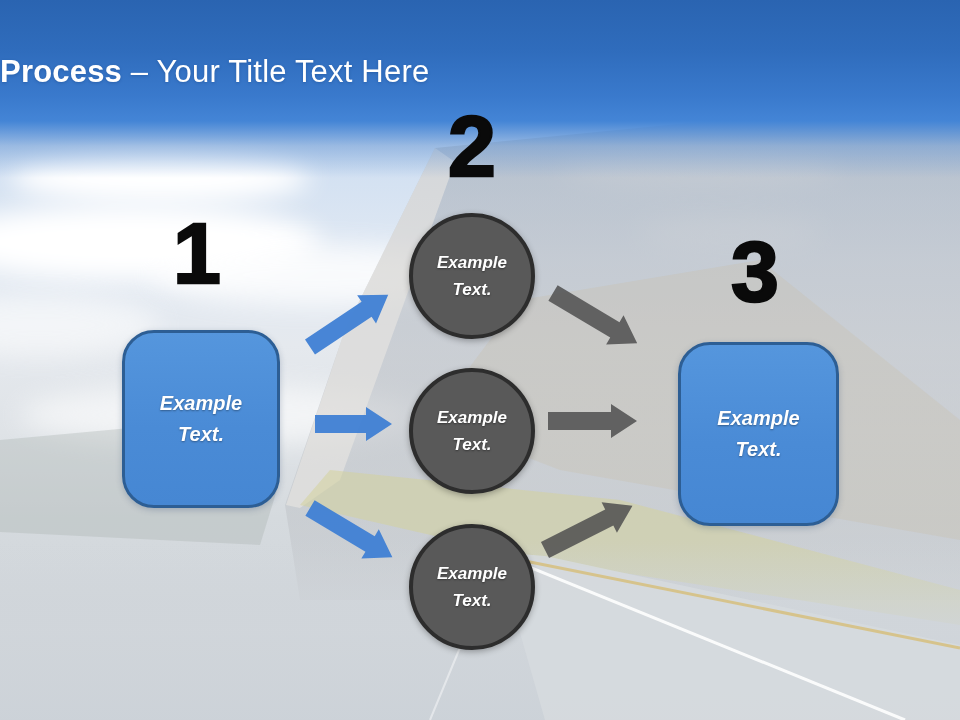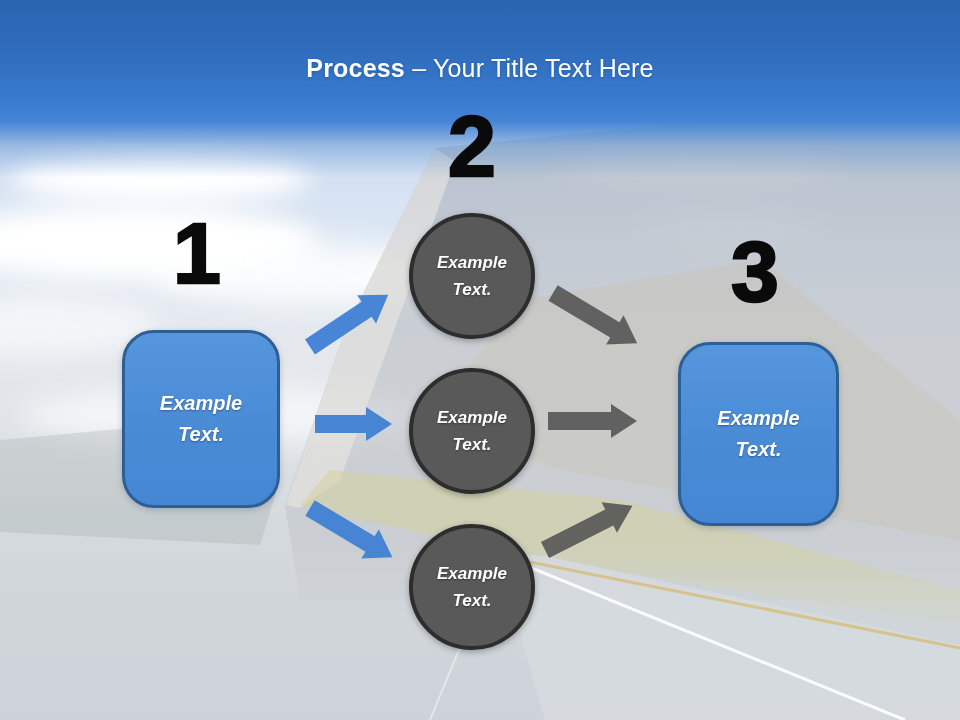--- a/index.html
+++ b/index.html
@@ -15,22 +15,22 @@
   }
   .cloud{position:absolute;background:#ffffff;border-radius:50%;filter:blur(13px);}
   .bg-svg{position:absolute;inset:0;}
   
   .header-band{
     position:absolute;top:0;left:0;right:0;height:178px;pointer-events:none;
     background:linear-gradient(180deg,#2a64b1 0%,#2f6cbc 28%,#3a7acd 55%,#4485d6 68%,
       rgba(112,157,214,0.55) 82%,rgba(190,212,238,0) 100%);
   }
   .slide-title{
-    position:absolute;top:54px;left:0;width:100%;text-align:center;
-    color:#ffffff;font-size:25px;letter-spacing:.2px;
+    position:absolute;top:54px;left:0;width:100%;
+    color:#ffffff;font-size:31px;letter-spacing:.2px;
     text-shadow:0 1px 3px rgba(0,40,90,.25);
   }
   .slide-title .em{font-weight:700;}
   .slide-title .rest{font-weight:400;}
   
   .step-number{
     position:absolute;width:110px;text-align:center;line-height:1;
     font-size:86px;font-weight:700;color:#0a0a0a;
     -webkit-text-stroke:2.5px #0a0a0a;
   }

